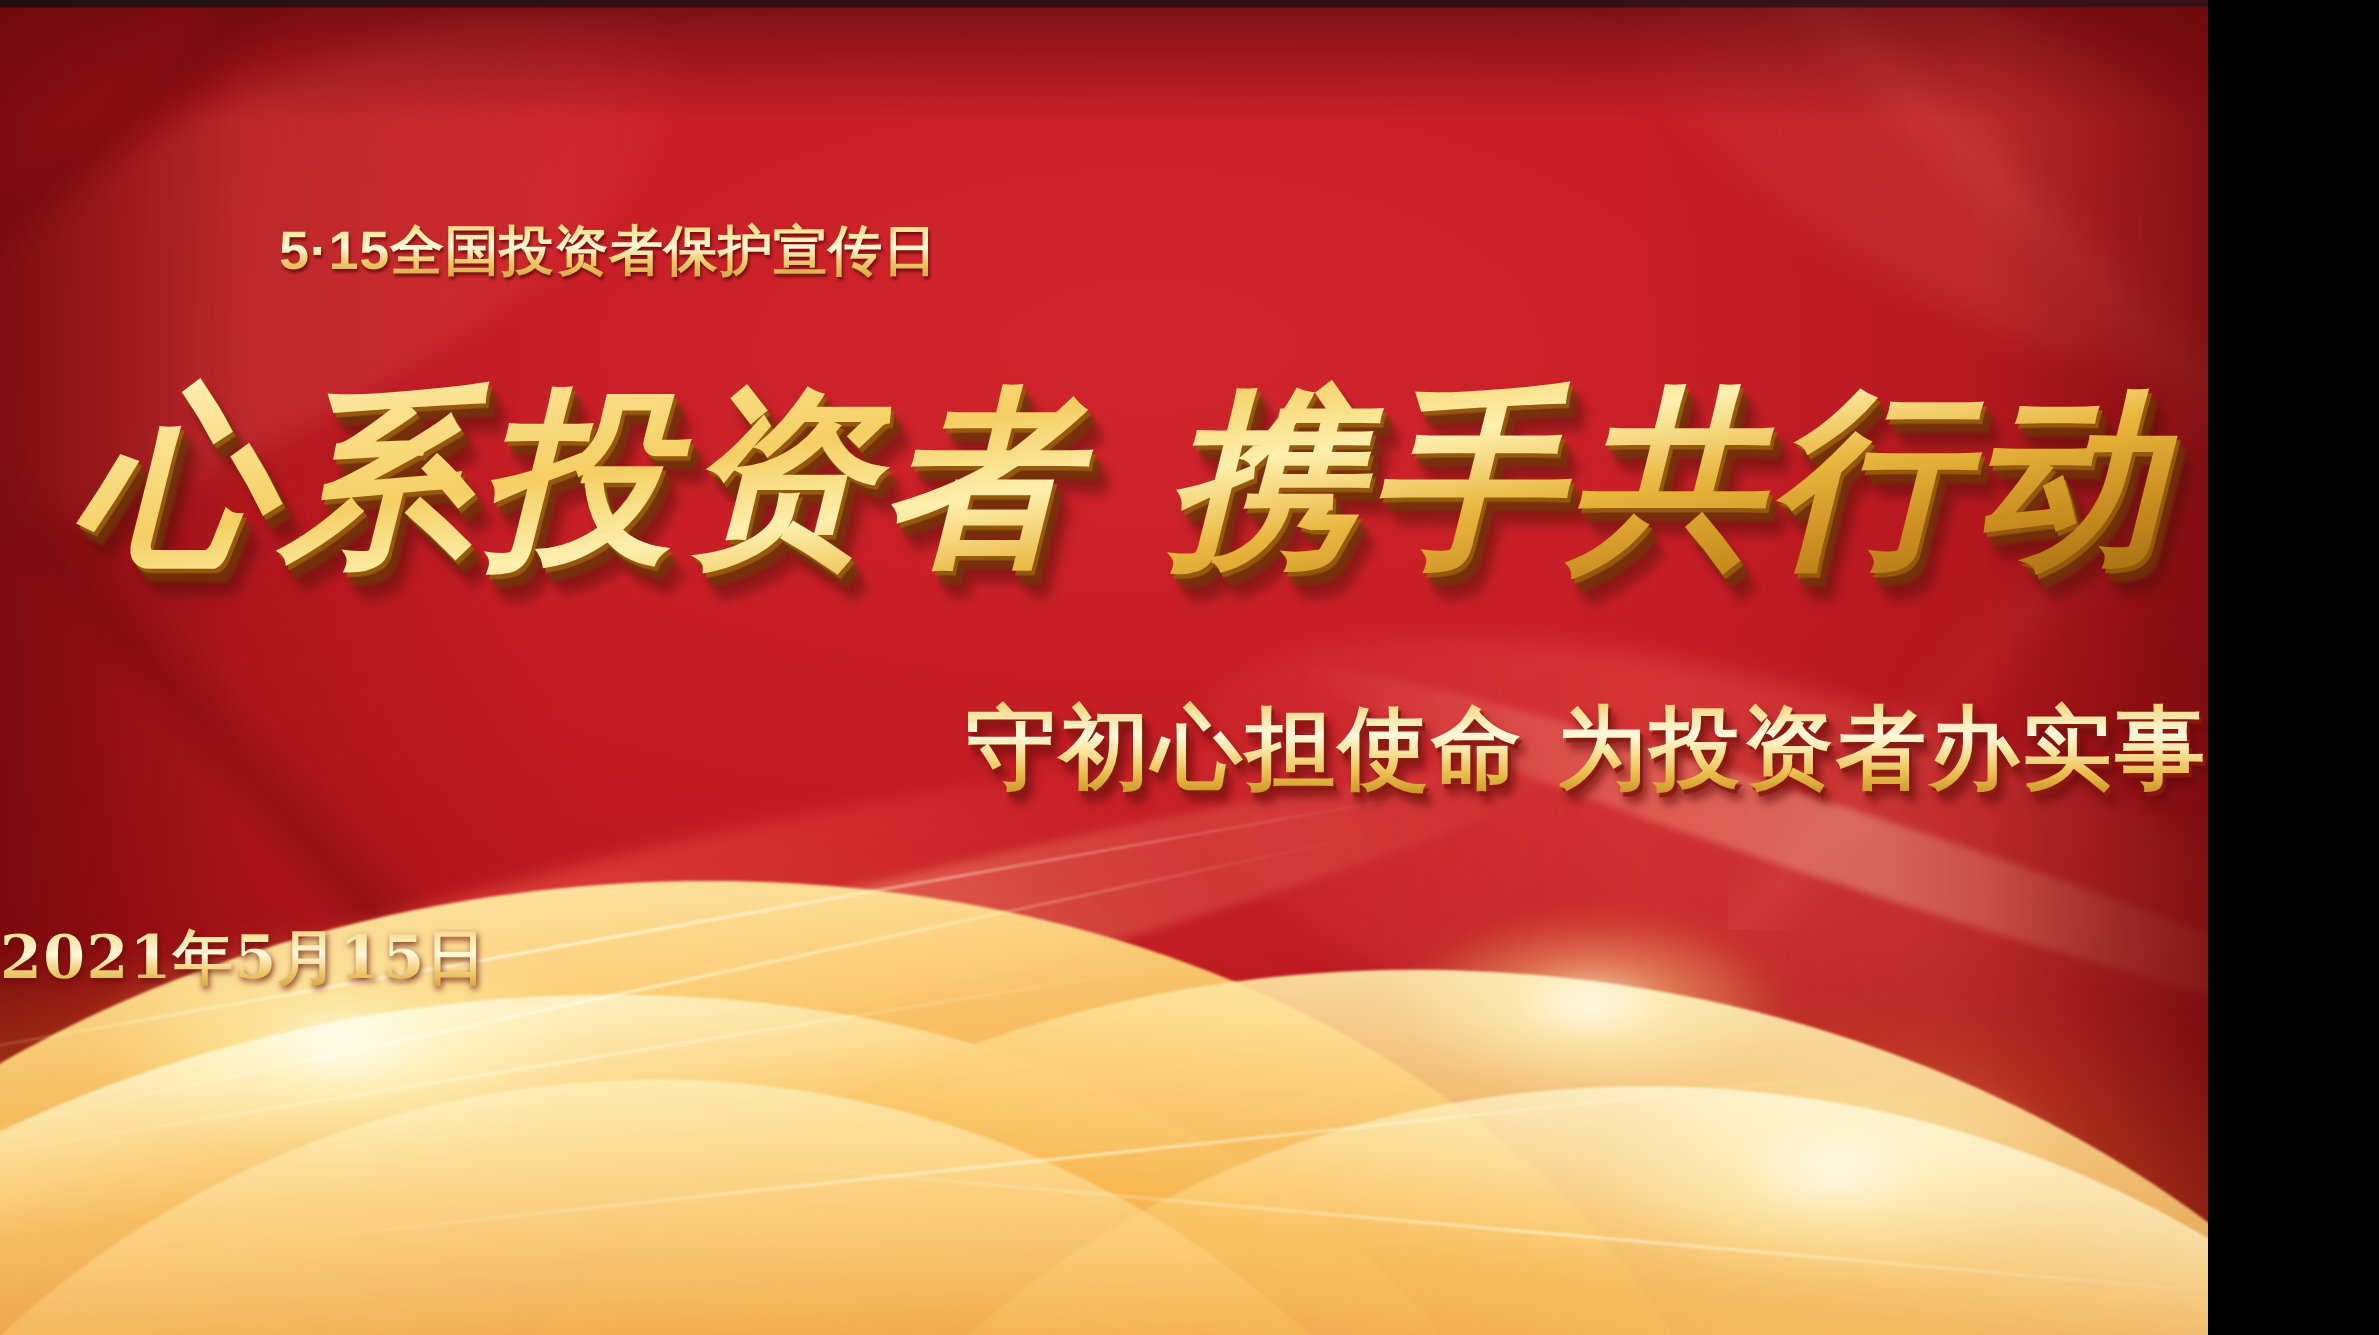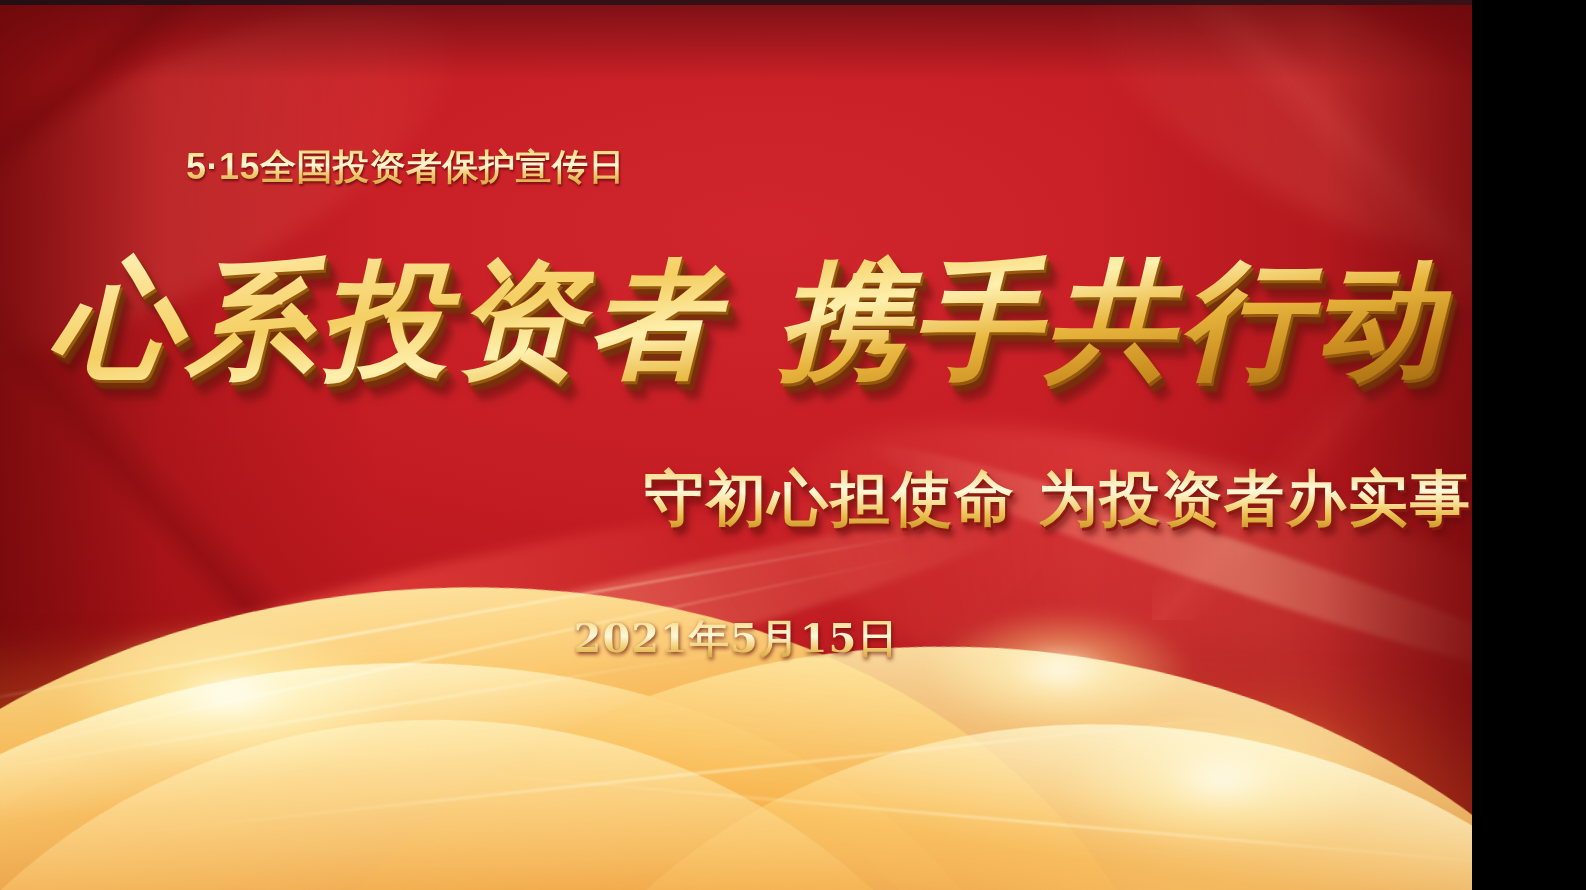--- a/index.html
+++ b/index.html
@@ -263,21 +263,21 @@
       drop-shadow(2px 3px 0 rgba(140,26,16,.9))
       drop-shadow(3px 5px 3px rgba(95,10,10,.6));
     margin-top: 12px;
   }
   .subtitle .gap { display: inline-block; width: 22px; }
 
   .date {
     position: absolute;
     left: 0; right: 0;
     top: 611px;
-    text-align: center;
+    text-align: left;
     white-space: nowrap;
     font-family: "DejaVu Serif", "Liberation Serif", serif;
     font-size: 40px;
     font-weight: 700;
     letter-spacing: 1px;
     background: linear-gradient(180deg, #E6B94F 0%, #FAE7A6 26%, #FFF7D8 46%, #F0CE72 66%, #C08B22 100%);
     -webkit-background-clip: text;
     background-clip: text;
     color: transparent;
     -webkit-text-fill-color: transparent;

